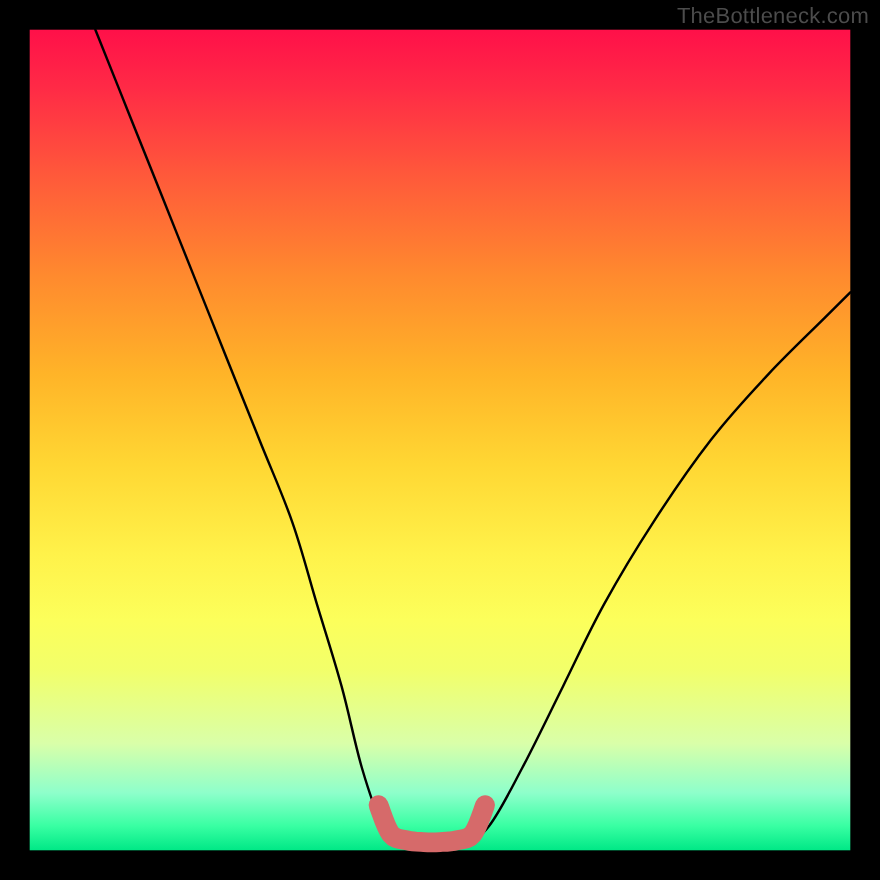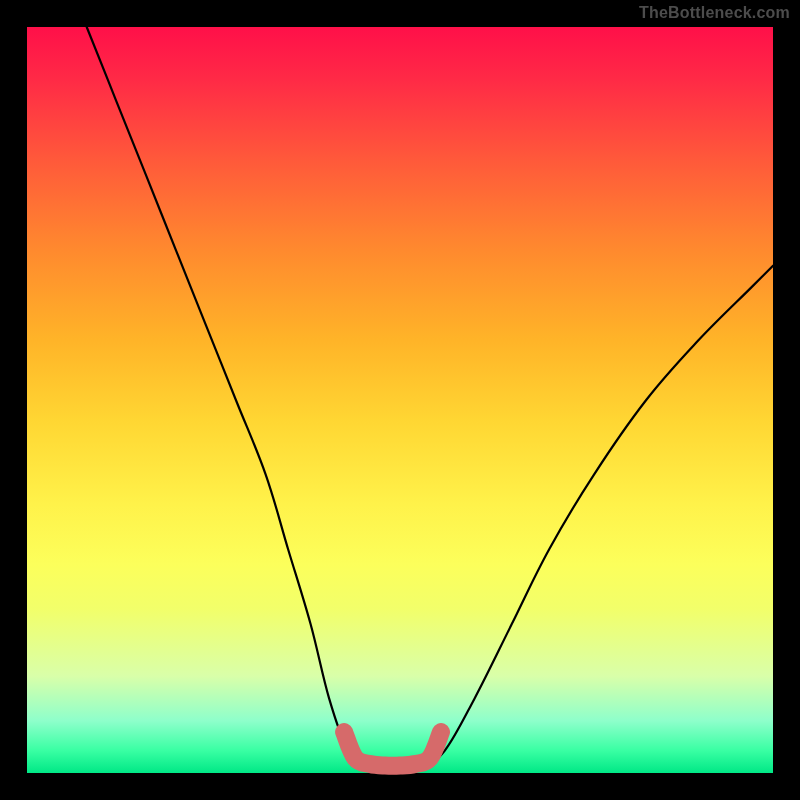--- a/index.html
+++ b/index.html
@@ -37,23 +37,23 @@
       #8effcb 93%,
       #39ffa3 97%,
       #00e886 100%
     );
   }
   .watermark {
     position: absolute;
     top: 4px;
     right: 10px;
     color: #4c4c4c;
-    font-size: 16px;
+    font-size: 20px;
     letter-spacing: 0.2px;
-    font-weight: 700;
+    font-weight: 400;
     user-select: none;
   }
   svg.curve {
     position: absolute;
     left: 27px;
     top: 27px;
     width: 746px;
     height: 746px;
     overflow: visible;
   }

